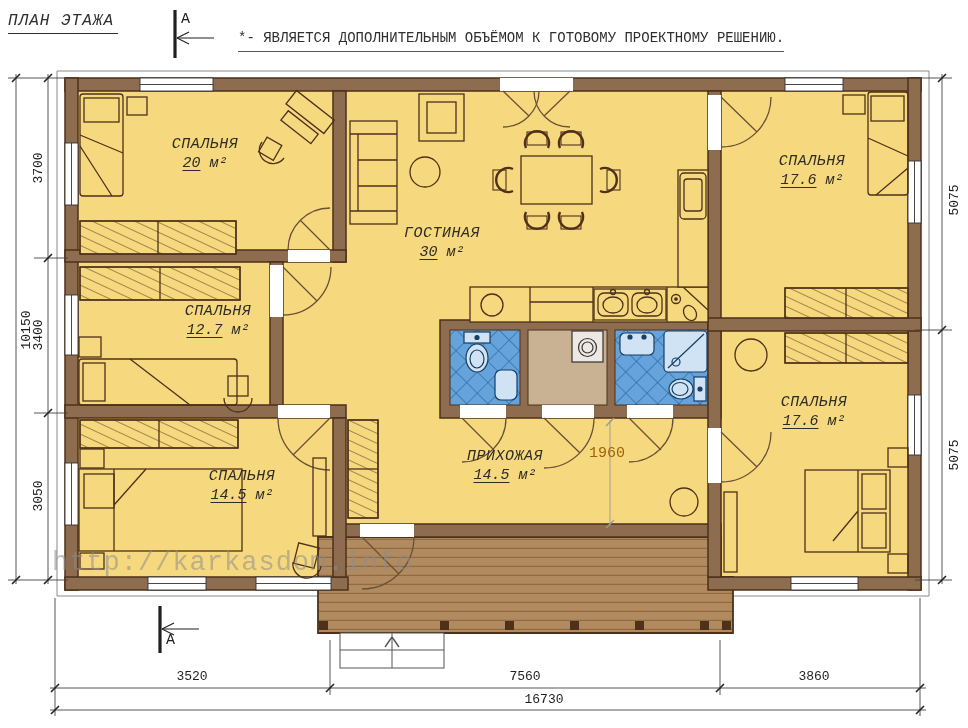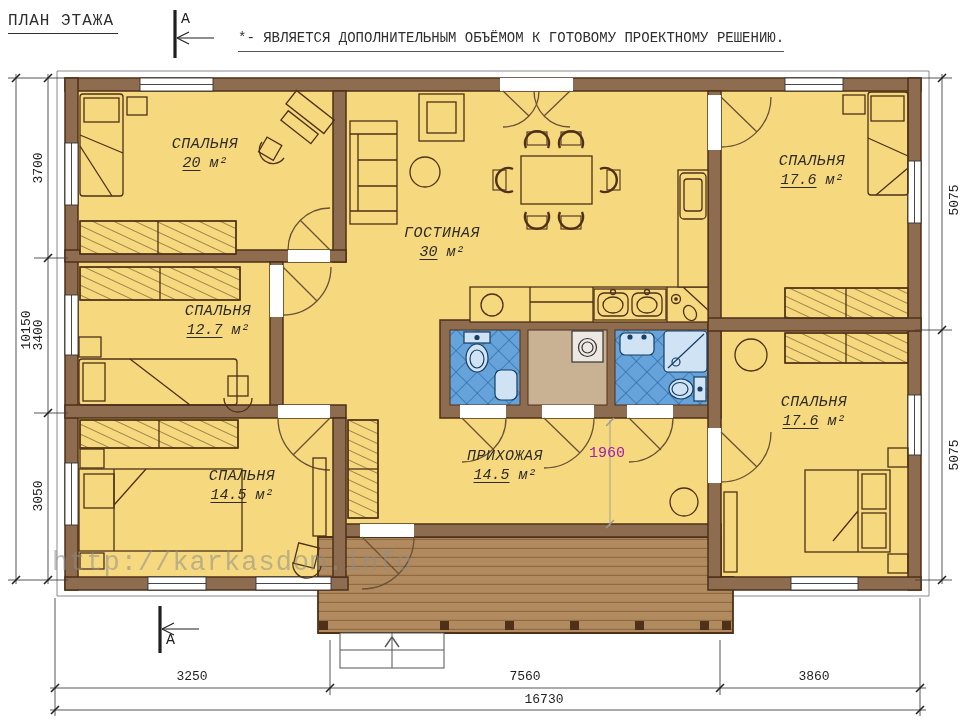--- a/index.html
+++ b/index.html
@@ -1,28 +1,28 @@
 <!DOCTYPE html>
 <html><head>
 <meta charset="utf-8">
 <style>
   html,body{margin:0;padding:0;background:#fff;}
   .stage{position:relative;width:968px;height:728px;background:#fff;overflow:hidden;
          font-family:"Liberation Mono","DejaVu Sans Mono",monospace;color:#2e2e2e;}
   .stage svg{position:absolute;left:0;top:0;}
   .lbl{position:absolute;white-space:nowrap;}
-  .title{font-size:16px;letter-spacing:1px;border-bottom:1.5px solid #2e2e2e;padding:0 4px 3px 0;}
+  .title{font-size:16px;letter-spacing:1px;border-bottom:1.5px solid #2e2e2e;padding:0 4px 3px 0;font-style:italic;}
   .note{font-size:14px;letter-spacing:0;border-bottom:1px solid #555;padding-bottom:5px;margin-left:16px;}
   .room-label{position:absolute;width:160px;text-align:center;line-height:19px;color:#2f2c26;font-style:italic;}
   .room-name{font-size:15px;letter-spacing:.5px;}
   .room-area{font-size:15px;}
   .room-area .num{text-decoration:underline;text-underline-offset:3px;}
   .dim{position:absolute;font-size:13px;color:#1f1f1f;transform:translate(-50%,-50%);}
   .dim.vert{transform:translate(-50%,-50%) rotate(-90deg);}
-  .dim.gray{color:#a21caf;font-size:15px;}
+  .dim.gray{color:#a16207;font-size:15px;}
   .sec-label{position:absolute;font-size:15px;color:#1f1f1f;}
   .watermark{position:absolute;left:52px;top:548px;font-family:Liberation Mono, monospace;
              font-size:27px;letter-spacing:1px;color:rgba(140,140,140,0.55);z-index:5;}
 </style>
 </head>
 <body>
 
 <div class="stage">
 
 <svg width="968" height="728" viewBox="0 0 968 728">
@@ -416,20 +416,20 @@
     <div class="room-name">СПАЛЬНЯ</div>
     <div class="room-area"><span class="num">17.6</span> <span>м²</span></div>
   </div>
 
   <div class="dim vert" style="left:26px;top:330px;">10150</div>
   <div class="dim vert" style="left:38px;top:168px;">3700</div>
   <div class="dim vert" style="left:38px;top:335px;">3400</div>
   <div class="dim vert" style="left:38px;top:496px;">3050</div>
   <div class="dim vert" style="left:954px;top:200px;">5075</div>
   <div class="dim vert" style="left:954px;top:455px;">5075</div>
-  <div class="dim" style="left:192px;top:676px;">3250</div>
+  <div class="dim" style="left:192px;top:676px;">3520</div>
   <div class="dim" style="left:525px;top:676px;">7560</div>
   <div class="dim" style="left:814px;top:676px;">3860</div>
   <div class="dim" style="left:544px;top:699px;">16730</div>
   <div class="dim gray" style="left:607px;top:453px;">1960</div>
 
   <div class="watermark">http://karkasdom.info</div>
 </div>
 
 </body></html>

